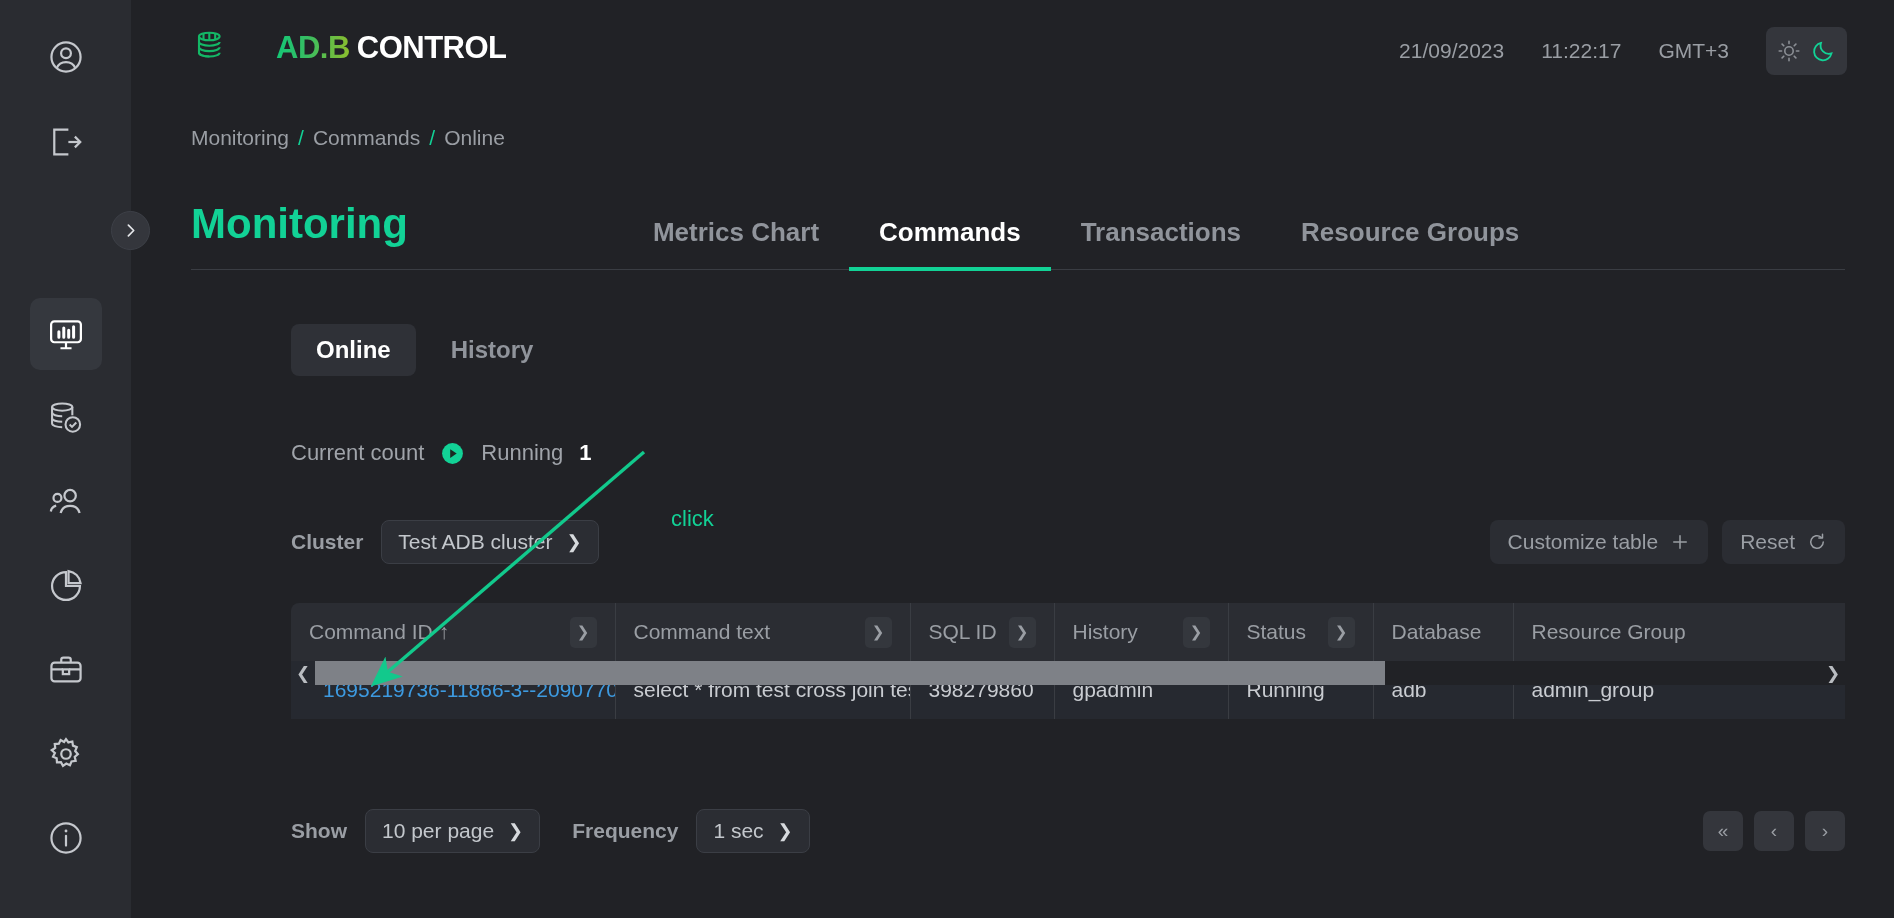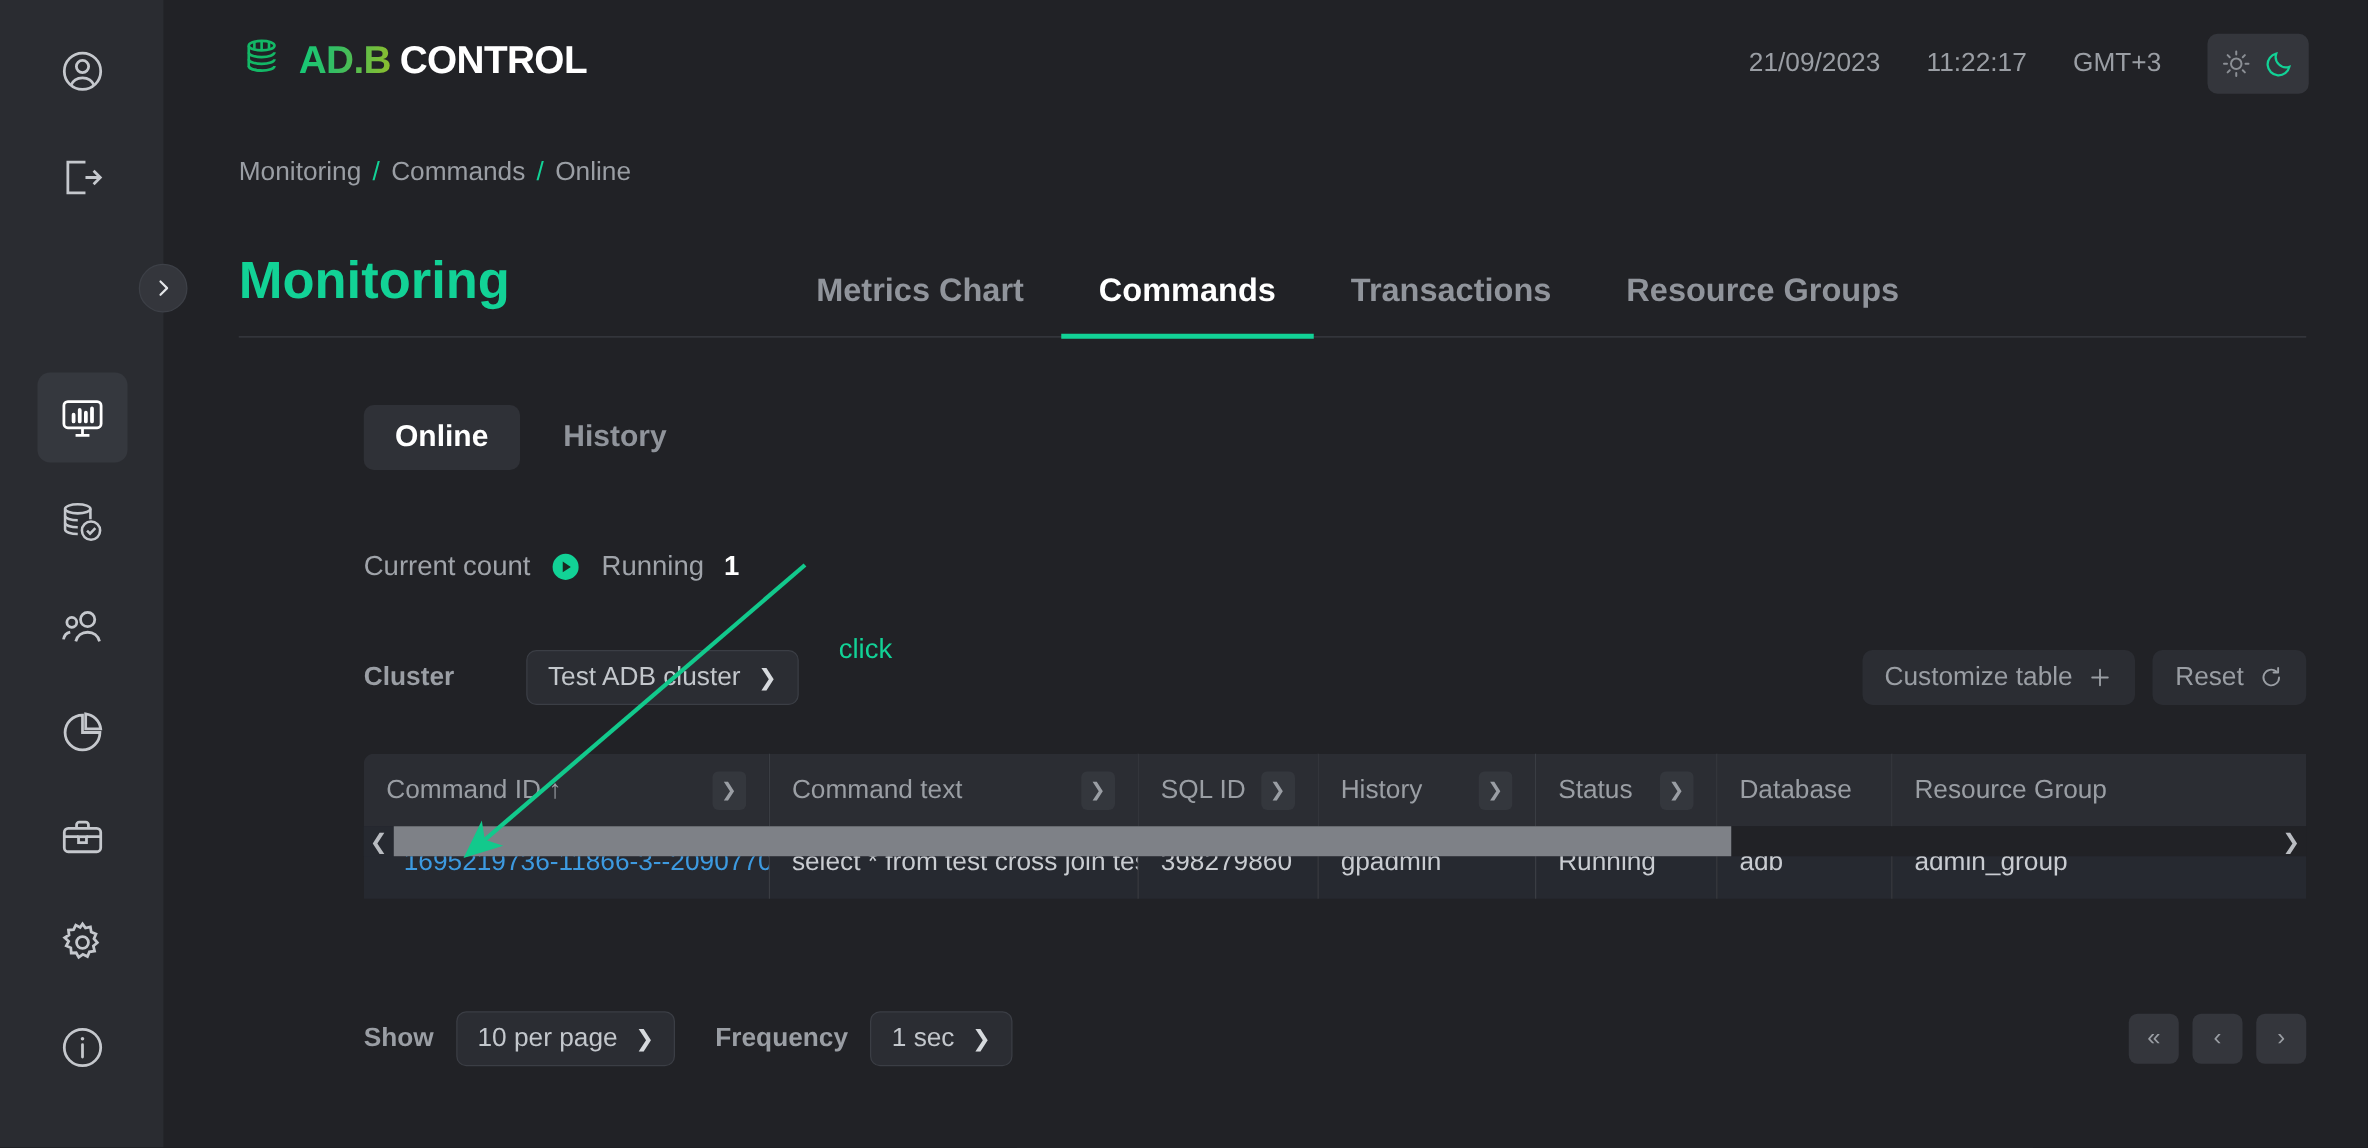--- a/index.html
+++ b/index.html
@@ -41,21 +41,21 @@
     background: #212226;
   }
 
   
   #topbar {
     position: relative; height: 103px;
     display: flex; align-items: center;
   }
   #logo { position: absolute; left: 60px; top: 26px; display: flex; align-items: center; gap: 6px; }
   #logo svg { width: 42px; height: 42px; display:block; }
-  .logo-text { font-size: 31px; font-weight: bold; letter-spacing: -0.5px; line-height: 1; }
+  .logo-text { font-size: 31px; font-weight: bold; letter-spacing: -0.5px; line-height: 1; margin-left: 37px; }
   .logo-adb {
     background: linear-gradient(95deg, #12c978 0%, #35bd63 40%, #8fbe2c 100%);
     -webkit-background-clip: text; background-clip: text; color: transparent;
   }
   .logo-ctrl { color: #ffffff; margin-left: 7px; }
 
   #header-right {
     position: absolute; right: 47px; top: 27px;
     display: flex; align-items: center; gap: 0;
   }
@@ -108,21 +108,21 @@
     position: absolute; left: 160px; top: 440px;
     display: flex; align-items: center; gap: 16px;
     font-size: 22px; color: #a0a4aa;
   }
   .play-ico { width: 25px; height: 25px; color: #12d296; display:block; }
   #count-value { color: #ffffff; font-weight: bold; font-size: 22px; }
 
   
   #filter-row {
     position: absolute; left: 160px; top: 520px; width: 1554px; height: 44px;
-    display: flex; align-items: center; gap: 40px;
+    display: flex; align-items: center;
   }
   .field-label { font-size: 21px; color: #9a9ea4; font-weight: bold; margin-right: 18px; }
   .dropdown {
     background: #2b2d33; border: 1px solid #3b3e45; border-radius: 8px;
     height: 44px; padding: 0 16px; display: inline-flex; align-items: center; gap: 14px;
     color: #c3c7cc; font-size: 21px; cursor: pointer; white-space: nowrap;
   }
   .dropdown .chev { color: #d6d9dd; font-size: 18px; line-height: 1; }
   #filter-actions { margin-left: auto; display: flex; gap: 14px; }
   .ghost-btn {

